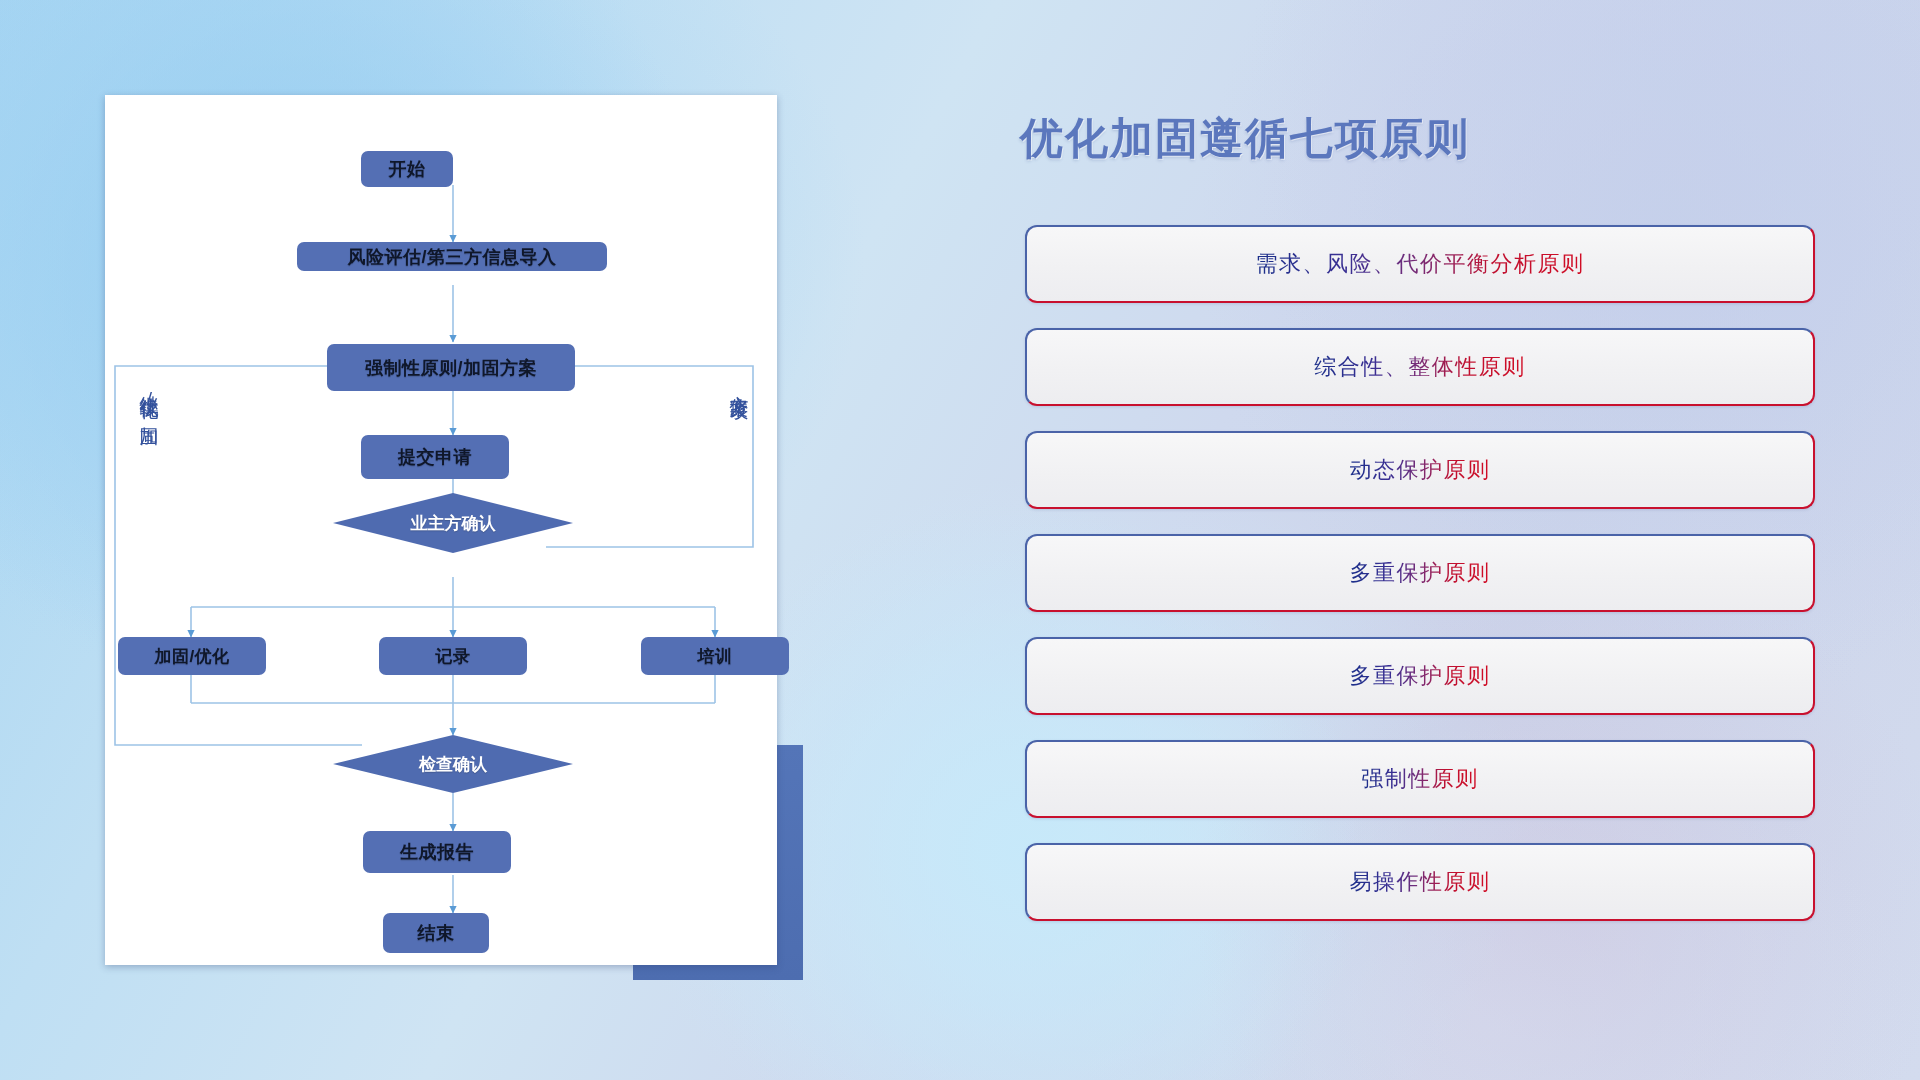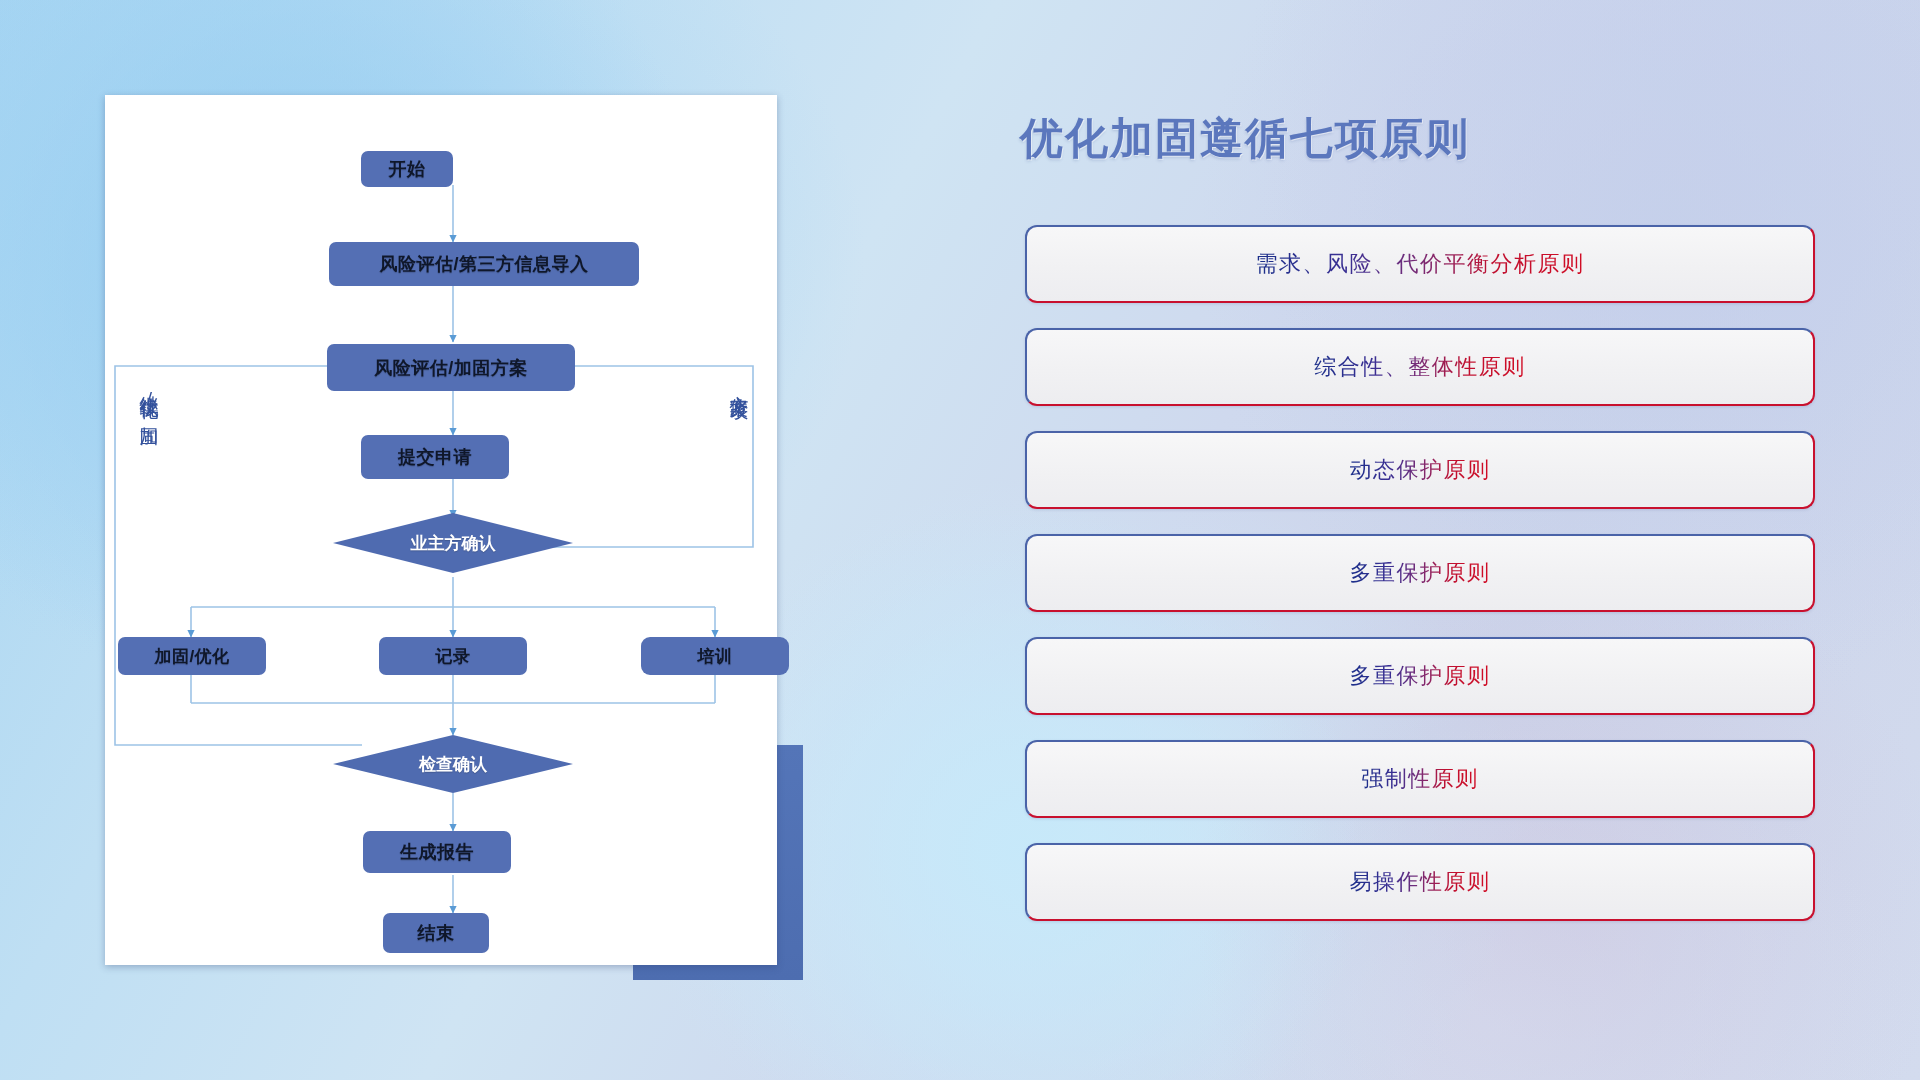--- a/index.html
+++ b/index.html
@@ -160,46 +160,46 @@
         <line x1="348" y1="698" x2="348" y2="736" marker-end="url(#arr)"></line>
 
         <line x1="348" y1="780" x2="348" y2="818" marker-end="url(#arr)"></line>
       </g>
     </svg>
 
     <div class="node md" style="left:256px;top:56px;width:92px;height:36px;">
       <span>开始</span>
     </div>
 
-    <div class="node md" style="left:192px;top:147px;width:310px;height:44px;margin-left:32px;">
+    <div class="node md" style="left:192px;top:147px;width:310px;height:29px;">
       <span>风险评估/第三方信息导入</span>
     </div>
 
     <div class="node md" style="left:222px;top:249px;width:248px;height:47px;">
-      <span>风险评估/加固方案</span>
+      <span>强制性原则/加固方案</span>
     </div>
 
     <div class="node md" style="left:256px;top:340px;width:148px;height:44px;">
       <span>提交申请</span>
     </div>
 
-    <div class="diamond" style="left:228px;top:418px;width:240px;height:60px;">
+    <div class="diamond" style="left:228px;top:398px;width:240px;height:60px;">
       <span class="dshape"></span>
       <span class="dlabel">业主方确认</span>
     </div>
 
     <div class="node sm" style="left:13px;top:542px;width:148px;height:38px;">
       <span>加固/优化</span>
     </div>
 
     <div class="node sm" style="left:274px;top:542px;width:148px;height:38px;">
       <span>记录</span>
     </div>
 
-    <div class="node sm" style="left:536px;top:542px;width:148px;height:38px;border-radius:9px;">
+    <div class="node sm" style="left:536px;top:542px;width:148px;height:38px;">
       <span>培训</span>
     </div>
 
     <div class="diamond" style="left:228px;top:640px;width:240px;height:58px;">
       <span class="dshape"></span>
       <span class="dlabel">检查确认</span>
     </div>
 
     <div class="node md" style="left:258px;top:736px;width:148px;height:42px;">
       <span>生成报告</span>

